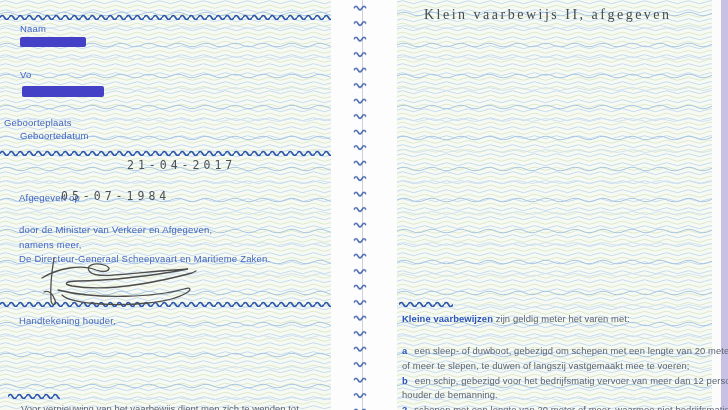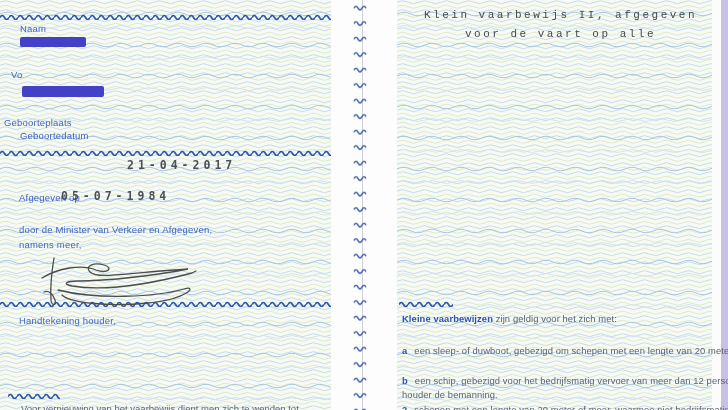--- a/index.html
+++ b/index.html
@@ -13,25 +13,25 @@
   .pagebg{position:absolute;top:0;height:410px;}
   .lavender{position:absolute;top:0;right:0;width:7px;height:410px;background:#c8c1e4;}
   .whitestrip{position:absolute;top:0;left:712px;width:9px;height:410px;background:#fcfcfc;}
   .vline{position:absolute;top:0;left:362px;width:1px;height:410px;background:#ccd1d9;}
 
   .label{
     position:absolute;color:#4165c4;font-size:9.5px;letter-spacing:.2px;white-space:nowrap;
   }
   .stamp{
     position:absolute;color:#4b5055;font-family:"DejaVu Sans Mono", monospace;
-    font-size:11.5px;letter-spacing:4px;white-space:nowrap;font-weight:bold;
+    font-size:11.5px;letter-spacing:4px;white-space:nowrap;
   }
   .typewriter{
-    position:absolute;color:#454b50;font-family:Liberation Mono, monospace;
-    font-size:11px;letter-spacing:2.5px;line-height:18.5px;white-space:nowrap;text-align:center;
+    position:absolute;color:#454b50;font-family:Liberation Serif, serif;
+    font-size:14px;letter-spacing:2.5px;line-height:18.5px;white-space:nowrap;
   }
   .redact{
     position:absolute;background:#4441c7;border-radius:2px;
   }
   .rline{
     position:absolute;color:#5b6377;font-size:9.4px;letter-spacing:.1px;white-space:nowrap;
   }
   .rline b{color:#2c54ba;font-weight:bold;margin-right:7px;}
   .rline b:empty{margin-right:0;}
   .rline .lead{color:#2c54ba;font-weight:bold;margin-top:39px;}
@@ -96,58 +96,61 @@
     <rect width="52" height="7" fill="url(#divw)"></rect>
   </svg>
 
   <svg class="abs" style="left:399px;top:300px" width="54" height="7">
     <rect width="54" height="7" fill="url(#divw)"></rect>
   </svg>
 
   <div class="label" style="left:20px;top:23px">Naam</div>
   <div class="redact" style="left:20px;top:37px;width:66px;height:10px"></div>
 
-  <div class="label" style="left:11px;top:69px">Vo</div>
+  <div class="label" style="left:20px;top:69px">Vo</div>
   <div class="redact" style="left:22px;top:86px;width:82px;height:11px"></div>
 
   <div class="label" style="left:4px;top:117px">Geboorteplaats</div>
   <div class="label" style="left:20px;top:130px">Geboortedatum</div>
 
   <div class="stamp" style="left:127px;top:158px">21-04-2017</div>
 
   <div class="label" style="left:19px;top:192px">Afgegeven op</div>
   <div class="stamp" style="left:61px;top:189px">05-07-1984</div>
 
   <div class="label" style="left:19px;top:224px">door de Minister van Verkeer en Afgegeven,</div>
   <div class="label" style="left:19px;top:239px">namens meer,</div>
+  <div class="label" style="left:19px;top:253px">De Directeur-Generaal Scheepvaart en Maritieme Zaken.</div>
 
   <svg class="abs" style="left:38px;top:256px" width="170" height="52" viewBox="0 0 170 52">
     <g stroke="#4d4d4d" stroke-width="1.3" fill="none" stroke-linecap="round">
       <path d="M16 2 C14 14 12 30 13 44 C13.5 50 19 50 17 44 C15 38 11 34 6 36"></path>
       <path d="M4 22 C20 12 44 8 58 14 C70 18 76 12 66 9 C56 6 46 10 52 16 C60 24 96 16 150 13 C120 19 70 25 40 25 C28 25 24 28 34 30 C70 36 120 26 154 17 L158 15"></path>
       <path d="M20 34 C60 44 118 41 146 33 C160 29 150 43 110 47 C72 51 32 47 24 39"></path>
     </g>
   </svg>
 
   <div class="label" style="left:19px;top:315px">Handtekening houder,</div>
 
   <div class="footer-clip" style="left:21px;top:403px">Voor vernieuwing van het vaarbewijs dient men zich te wenden tot</div>
 
   <div class="typewriter" style="left:424px;top:6px">
     <div>Klein vaarbewijs II, afgegeven</div>
-    <div>voor de vaart op alle</div>
   </div>
 
   <div class="rline" style="left:402px;top:313px">
     <span class="lead">Kleine vaarbewijzen</span>
-    <span>zijn geldig voor het zich met:</span>
+    <span>zijn geldig meter het varen met:</span>
   </div>
 
   <div class="rline" style="left:402px;top:345px">
     <b>a</b><span>een sleep- of duwboot, gebezigd om schepen met een lengte van 20 meter</span>
+  </div>
+  <div class="rline" style="left:402px;top:360px">
+    <b></b><span>of meer te slepen, te duwen of langszij vastgemaakt mee te voeren;</span>
   </div>
   <div class="rline" style="left:402px;top:375px">
     <b>b</b><span>een schip, gebezigd voor het bedrijfsmatig vervoer van meer dan 12 personen</span>
   </div>
   <div class="rline" style="left:402px;top:389px">
     <b></b><span>houder de bemanning.</span>
   </div>
   <div class="rline" style="left:402px;top:404px">
     <b>2</b><span>schepen met een lengte van 20 meter of meer, waarmee niet bedrijfsmatig</span>
   </div>

